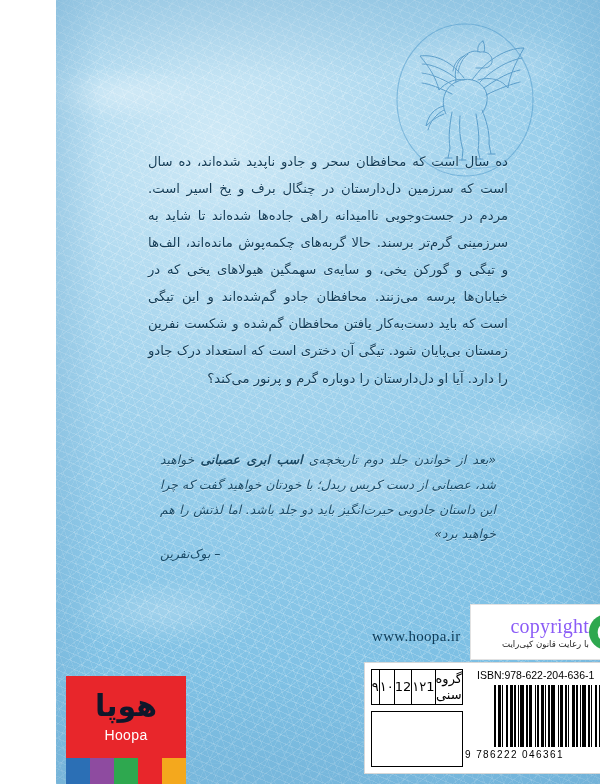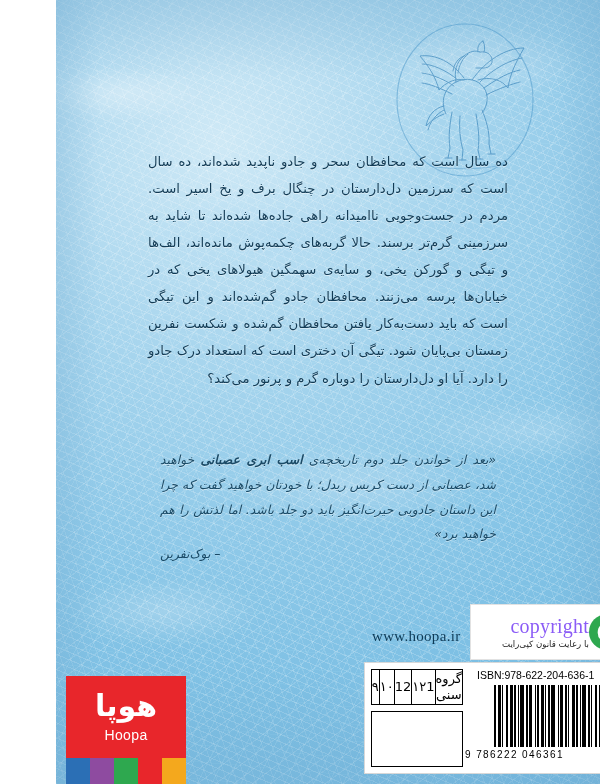--- a/index.html
+++ b/index.html
@@ -282,21 +282,21 @@
     top: 0;
     width: 120px;
     height: 82px;
     background: #e8262b;
     display: flex;
     flex-direction: column;
     align-items: center;
     justify-content: center;
   }
   .logo-fa {
-    color: #ffffff;
+    color: #0f172a;
     font-size: 30px;
     font-weight: bold;
     direction: rtl;
     line-height: 1;
     letter-spacing: -1px;
   }
   .logo-en {
     color: #ffffff;
     font-size: 14px;
     font-family: "Liberation Sans", sans-serif;

